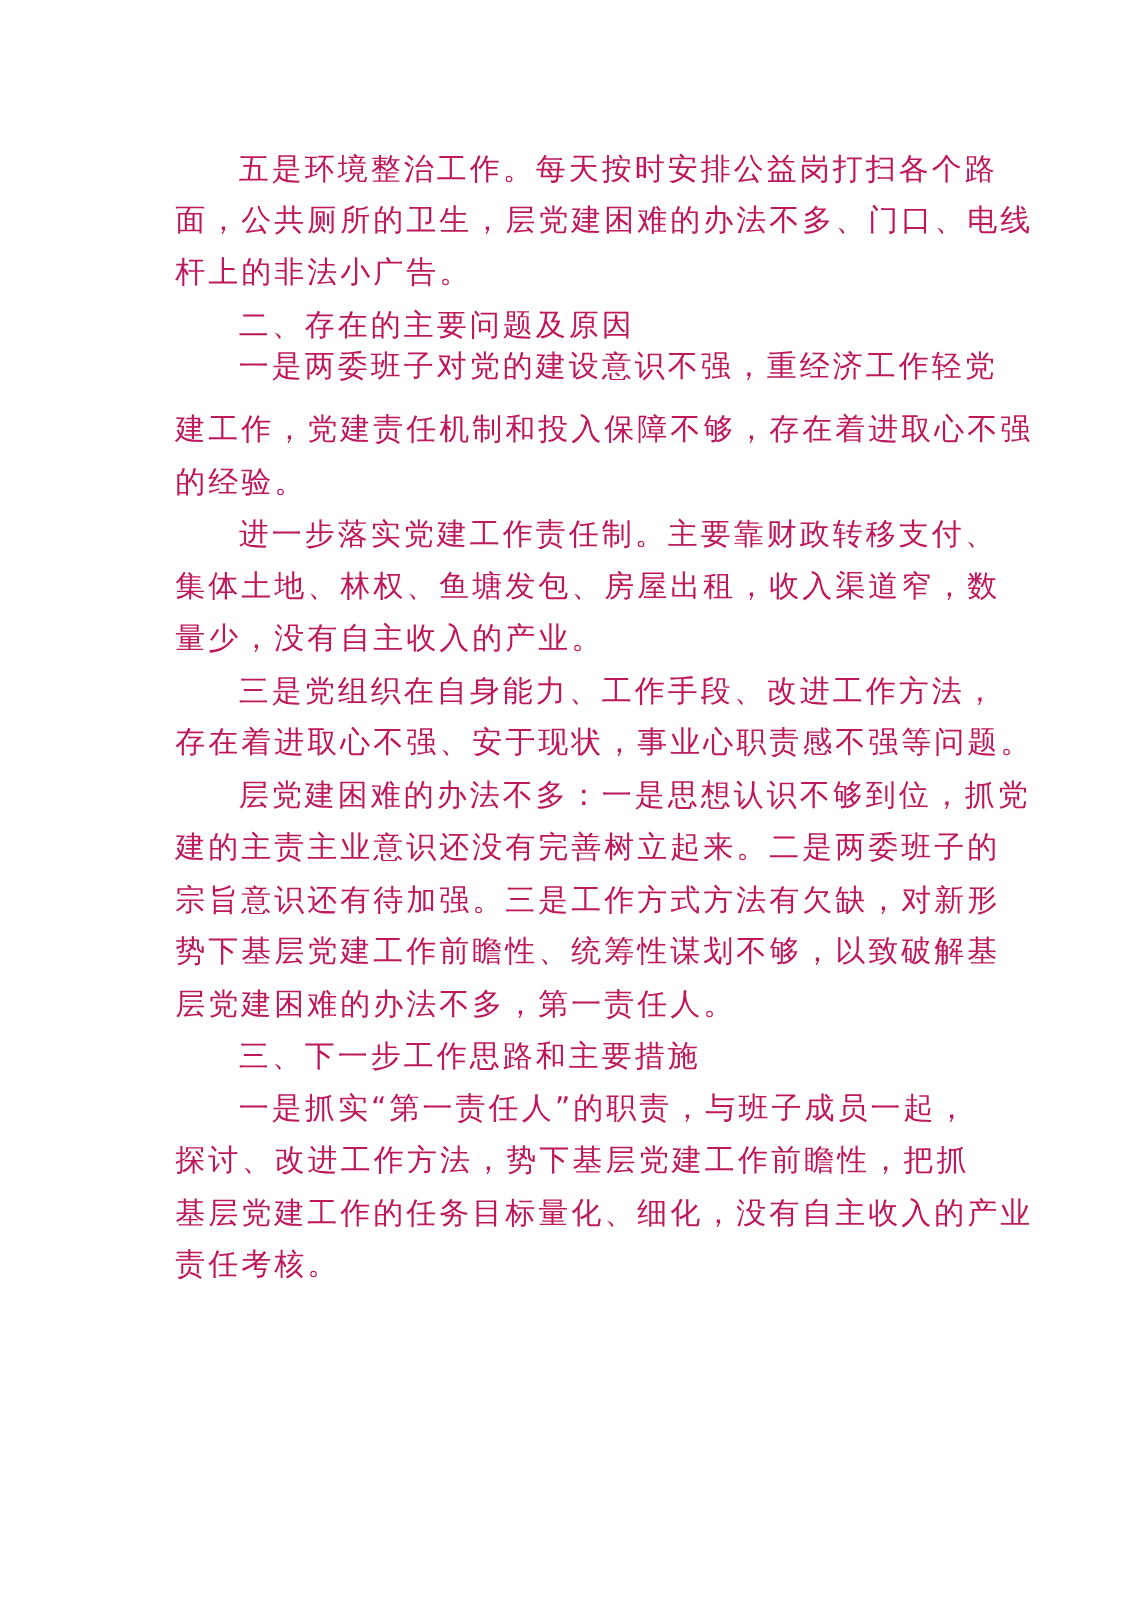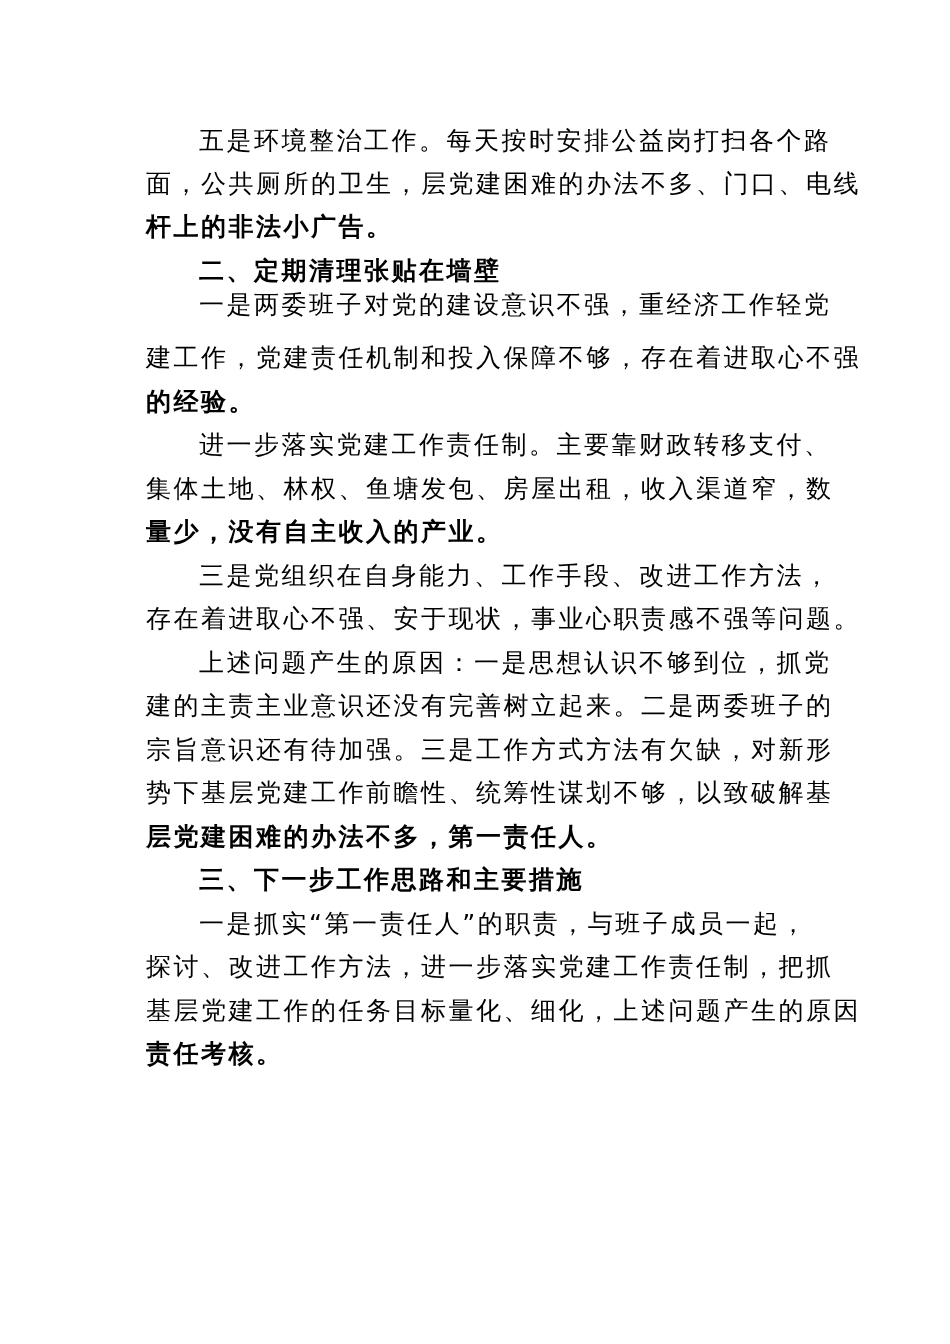--- a/index.html
+++ b/index.html
@@ -6,73 +6,73 @@
     body { width: 950px; height: 1344px; position: relative; overflow: hidden; }
     .page { position: absolute; left: 0; top: 0; width: 950px; height: 1344px; background: #ffffff; }
     .line {
       position: absolute;
       left: 146px;
       width: 662px;
       height: 44px;
       font-family: "DejaVu Sans", sans-serif;
       font-size: 25px;
       line-height: 44px;
-      color: #000000;
+      color: #be185d;
       white-space: nowrap;
       letter-spacing: 2.5px;
       text-align: justify;
       text-align-last: justify;
     }
     .line.indent { left: 199px; width: 609px; }
-    .line.last { text-align-last: left; font-weight: bold; }
+    .line.last { text-align-last: left; }
   </style>
 </head>
 <body>
 
 <div class="page">
 
   <div>
     <div class="line indent" style="top:119px">五是环境整治工作。每天按时安排公益岗打扫各个路</div>
     <div class="line" style="top:162px">面，公共厕所的卫生，层党建困难的办法不多、门口、电线</div>
     <div class="line last" style="top:205px">杆上的非法小广告。</div>
   </div>
 
   <div>
-    <div class="line indent last" style="top:249px">二、定期清理张贴在墙壁</div>
+    <div class="line indent last" style="top:249px">二、存在的主要问题及原因</div>
   </div>
 
   <div>
     <div class="line indent" style="top:283px">一是两委班子对党的建设意识不强，重经济工作轻党</div>
     <div class="line" style="top:336px">建工作，党建责任机制和投入保障不够，存在着进取心不强</div>
     <div class="line last" style="top:380px">的经验。</div>
   </div>
 
   <div>
     <div class="line indent" style="top:423px">进一步落实党建工作责任制。主要靠财政转移支付、</div>
     <div class="line" style="top:467px">集体土地、林权、鱼塘发包、房屋出租，收入渠道窄，数</div>
     <div class="line last" style="top:510px">量少，没有自主收入的产业。</div>
   </div>
 
   <div>
     <div class="line indent" style="top:554px">三是党组织在自身能力、工作手段、改进工作方法，</div>
     <div class="line" style="top:597px">存在着进取心不强、安于现状，事业心职责感不强等问题。</div>
   </div>
 
   <div>
-    <div class="line indent" style="top:641px">上述问题产生的原因：一是思想认识不够到位，抓党</div>
+    <div class="line indent" style="top:641px">层党建困难的办法不多：一是思想认识不够到位，抓党</div>
     <div class="line" style="top:684px">建的主责主业意识还没有完善树立起来。二是两委班子的</div>
     <div class="line" style="top:728px">宗旨意识还有待加强。三是工作方式方法有欠缺，对新形</div>
     <div class="line" style="top:771px">势下基层党建工作前瞻性、统筹性谋划不够，以致破解基</div>
     <div class="line last" style="top:815px">层党建困难的办法不多，第一责任人。</div>
   </div>
 
   <div>
     <div class="line indent last" style="top:858px">三、下一步工作思路和主要措施</div>
   </div>
 
   <div>
     <div class="line indent" style="top:902px">一是抓实“第一责任人”的职责，与班子成员一起，</div>
-    <div class="line" style="top:945px">探讨、改进工作方法，进一步落实党建工作责任制，把抓</div>
-    <div class="line" style="top:989px">基层党建工作的任务目标量化、细化，上述问题产生的原因</div>
+    <div class="line" style="top:945px">探讨、改进工作方法，势下基层党建工作前瞻性，把抓</div>
+    <div class="line" style="top:989px">基层党建工作的任务目标量化、细化，没有自主收入的产业</div>
     <div class="line last" style="top:1032px">责任考核。</div>
   </div>
 
 </div>
 
 </body></html>

